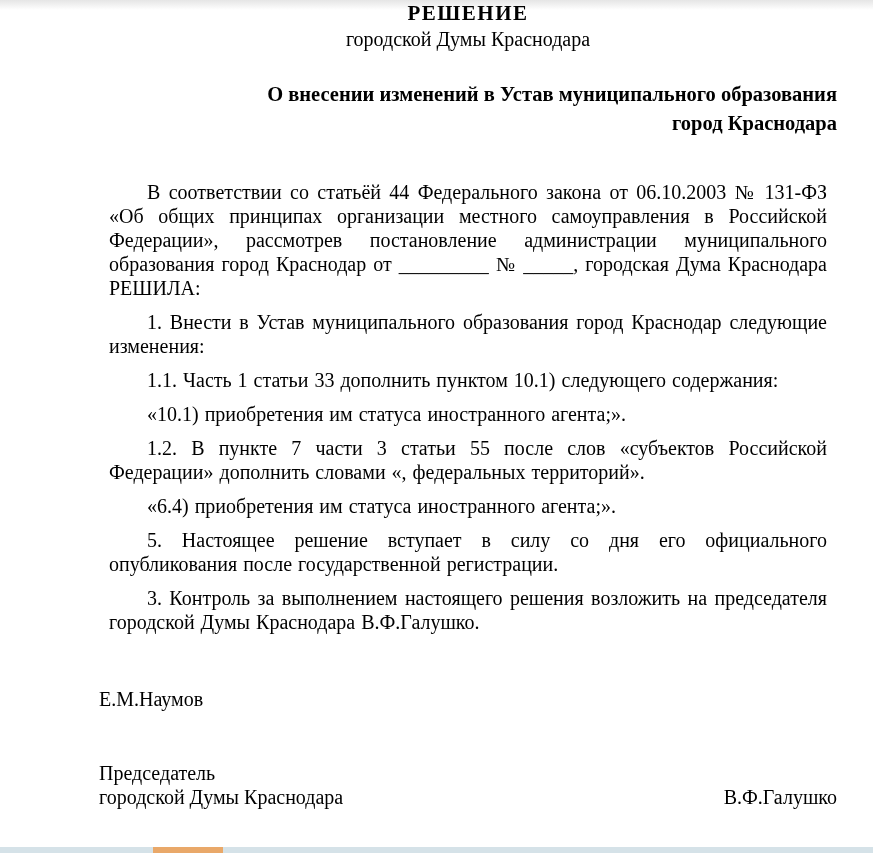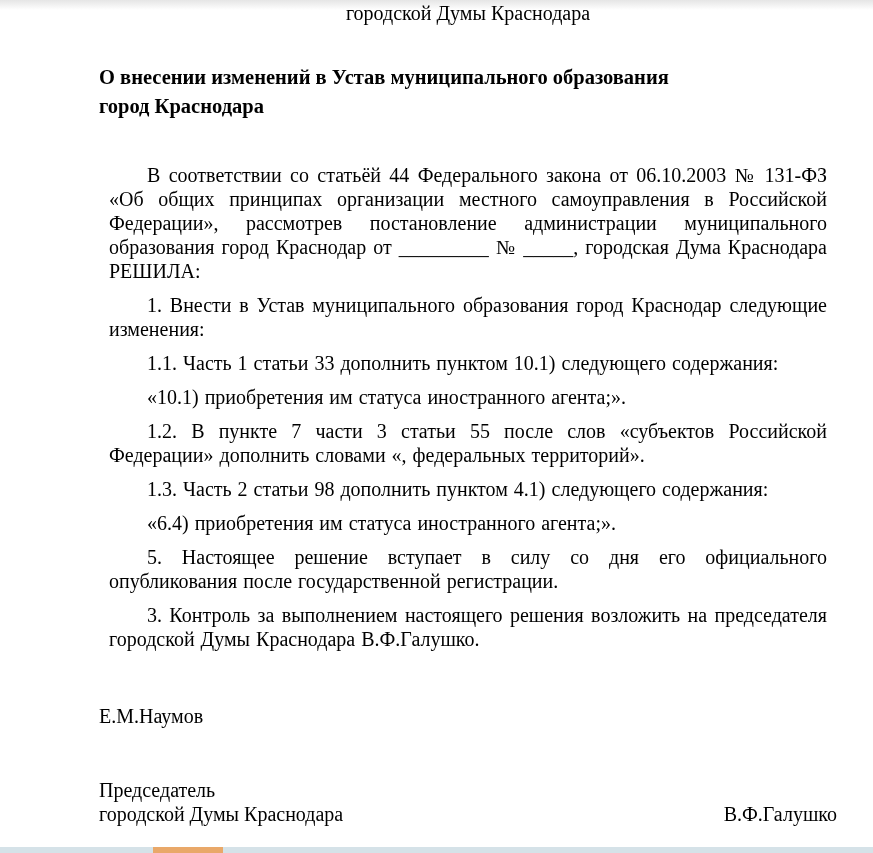--- a/index.html
+++ b/index.html
@@ -32,22 +32,22 @@
     font-size: 20px;
     line-height: 26px;
   }
   .doc-type {
     font-weight: bold;
     font-size: 21px;
     letter-spacing: 1.5px;
   }
   .doc-issuer { font-size: 20px; }
   .doc-title {
-    margin-top: 37px;
-    text-align: left;
+    margin-top: 28px;
+    text-align: right;
     font-weight: bold;
     font-size: 20.5px;
     line-height: 29px;
   }
   .doc-body {
     margin-top: 42px;
     font-size: 20px;
     line-height: 24px;
     text-align: justify;
     text-align-last: left;
@@ -81,35 +81,35 @@
 </style>
 </head>
 <body>
 
 <div class="page">
   <div class="top-shade"></div>
 
   <div class="doc">
 
     <div class="doc-header">
+      <div class="doc-type">РЕШЕНИЕ</div>
       <div class="doc-issuer">городской Думы Краснодара</div>
     </div>
 
     <div class="doc-title">
       <div>О внесении изменений в Устав муниципального образования</div>
       <div>город Краснодара</div>
     </div>
 
     <div class="doc-body">
       <p class="para">В соответствии со статьёй 44 Федерального закона от 06.10.2003 № 131-ФЗ «Об общих принципах организации местного самоуправления в Российской Федерации», рассмотрев постановление администрации муниципального образования город Краснодар от _________ № _____, городская Дума Краснодара РЕШИЛА:</p>
       <p class="para">1. Внести в Устав муниципального образования город Краснодар следующие изменения:</p>
       <p class="para">1.1. Часть 1 статьи 33 дополнить пунктом 10.1) следующего содержания:</p>
       <p class="para">«10.1) приобретения им статуса иностранного агента;».</p>
       <p class="para">1.2. В пункте 7 части 3 статьи 55 после слов «субъектов Российской Федерации» дополнить словами «, федеральных территорий».</p>
-      <p class="para">1.3. Часть 2 статьи 98 дополнить пунктом 4.1) следующего содержания:</p>
       <p class="para">«6.4) приобретения им статуса иностранного агента;».</p>
       <p class="para">5. Настоящее решение вступает в силу со дня его официального опубликования после государственной регистрации.</p>
       <p class="para">3. Контроль за выполнением настоящего решения возложить на председателя городской Думы Краснодара В.Ф.Галушко.</p>
     </div>
 
     <div class="sig-block sig-1">
       <div class="sig-name">Е.М.Наумов</div>
     </div>
 
     <div class="sig-block sig-2">

